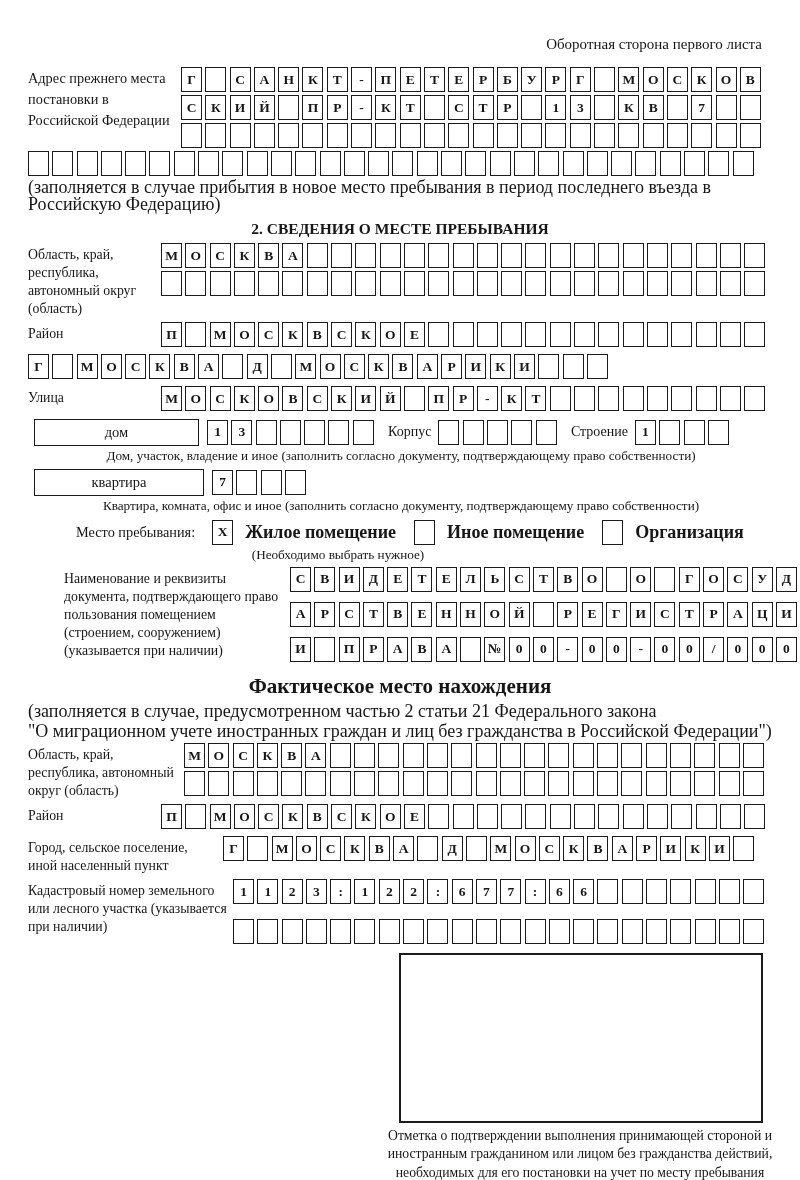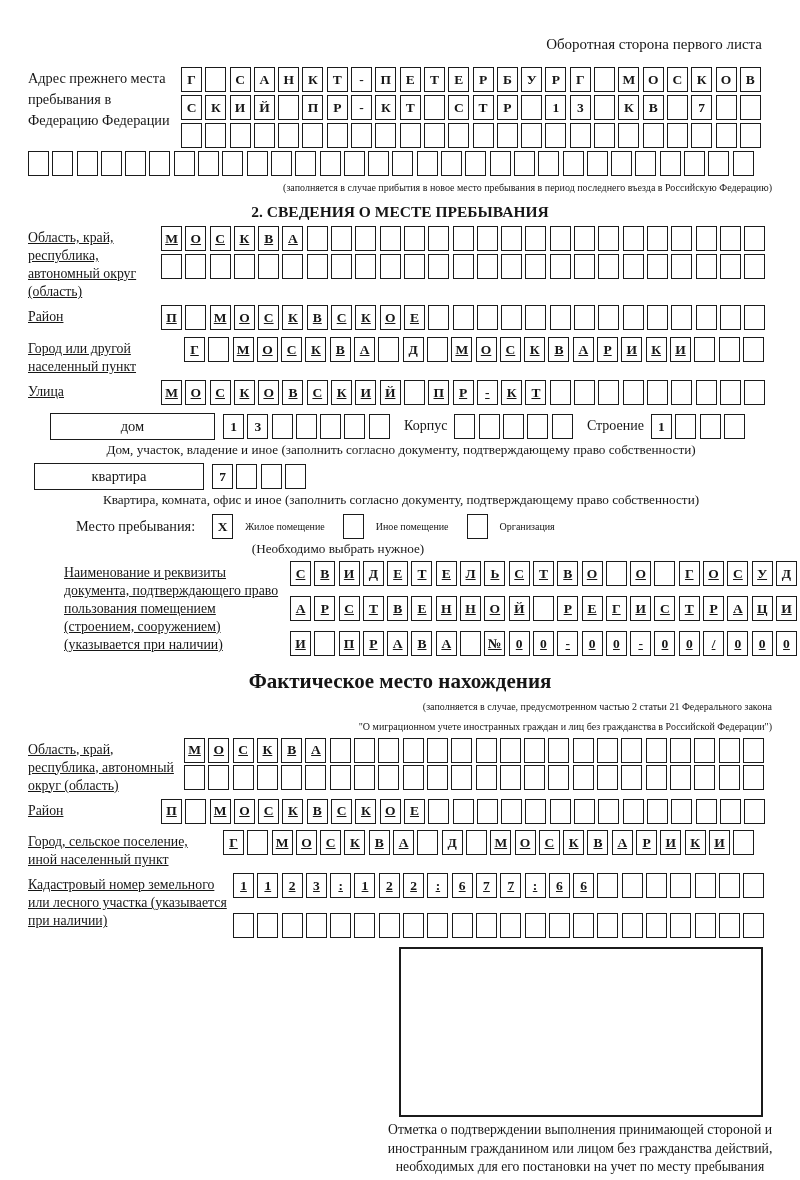--- a/index.html
+++ b/index.html
@@ -14,63 +14,63 @@
   .box-row{display:flex;height:25px;margin-bottom:2.8px;}
   .cbox{
     flex:0 0 auto; width:21px; height:25px; box-sizing:border-box;
     border:1.6px solid #1b1b1b; margin-right:3.3px;
     display:flex; align-items:center; justify-content:center;
     font-size:13.5px; font-weight:bold; line-height:1;
   }
   .gap8{margin-bottom:10px;}
   .gap14{margin-bottom:15px;}
   
-  .field{display:flex; margin-bottom:4px;text-decoration:underline;}
+  .field{display:flex; margin-bottom:4px;}
   .f-label{flex:0 0 auto; font-size:13.8px; line-height:18px; padding-top:3px; padding-right:6px; box-sizing:border-box;}
   .w133{width:133px;} .w153{width:153px;} .w156{width:156px;}
   .w195{width:195px;} .w205{width:205px;} .w226{width:226px;margin-left:36px;}
   .rows{flex:1 1 auto;}
   .prev-field{display:flex; margin-top:14px;}
   .prev-field .f-label{font-size:14.3px; line-height:21px; padding-top:1px;}
   .full-row{margin-top:1px;}
-  .note-c{text-align:right; font-size:10px; line-height:17px; margin:2px 0 3px;}
+  .note-c{text-align:left; font-size:18px; line-height:17px; margin:2px 0 3px;}
   .note-l{font-size:13.2px; line-height:16px; margin:2px 0 5px; padding-left:2px;text-align:center;}
   .sec-title{text-align:center; font-weight:bold; font-size:15.5px; margin:7px 0 5px;}
   .fact-title{text-align:center; font-weight:bold; font-size:21px; margin:10px 0 4px;}
   
   .house-row{display:flex; align-items:center; margin-top:5px; margin-bottom:2px;}
   .type-box{
     flex:0 0 auto; box-sizing:border-box; height:27px; border:1.7px solid #1b1b1b;
     display:flex; align-items:center; justify-content:center; font-size:14.5px;
     margin-right:8px;
   }
-  .type-box.dom{width:165px; margin-left:22px;}
+  .type-box.dom{width:165px; margin-left:6px;}
   .type-box.apt{width:170px; margin-left:6px;}
   .inline-boxes{display:flex; height:25px;}
   .small-label{font-size:14px; margin:0 7px 0 11px; white-space:nowrap;}
   
   .stay-row{display:flex; align-items:center; margin-top:4px; height:27px;}
   .stay-label{font-size:14.3px; margin-right:17px; white-space:nowrap;margin-left:48px;}
-  .stay-opt-label{font-size:10px; margin:0 18px 0 12px; white-space:nowrap;}
+  .stay-opt-label{font-size:18px; margin:0 18px 0 12px; white-space:nowrap;font-weight:bold;}
   .stay-cb .cbox{margin-right:0;}
   .note-nuzhnoe{width:620px; text-align:center; font-size:13.2px; margin:1px 0 4px;}
   
   .stamp-box{margin-left:371px; width:364px; height:170px; box-sizing:border-box;
     border:2px solid #1b1b1b; margin-top:6px; background:#fff;}
   .stamp-caption{margin-left:352px; width:400px; text-align:center; font-size:13.7px; line-height:18.5px; margin-top:4px;}
 </style>
 </head>
 <body>
 
 <div class="page">
 
   <div class="header-note">Оборотная сторона первого листа</div>
 
   <div class="prev-field">
-    <div class="f-label w153">Адрес прежнего места пребывания в Федерацию Федерации</div>
+    <div class="f-label w153">Адрес прежнего места постановки в Российской Федерации</div>
     <div class="rows">
       <div class="box-row">
           <span class="cbox">Г</span>
           <span class="cbox"></span>
           <span class="cbox">С</span>
           <span class="cbox">А</span>
           <span class="cbox">Н</span>
           <span class="cbox">К</span>
           <span class="cbox">Т</span>
           <span class="cbox">-</span>
@@ -268,21 +268,20 @@
           <span class="cbox"></span>
           <span class="cbox"></span>
           <span class="cbox"></span>
           <span class="cbox"></span>
           <span class="cbox"></span>
         </div>
     </div>
   </div>
 
   <div class="field">
-    <div class="f-label w156">Город или другой населенный пункт</div>
     <div class="rows">
       <div class="box-row">
           <span class="cbox">Г</span>
           <span class="cbox"></span>
           <span class="cbox">М</span>
           <span class="cbox">О</span>
           <span class="cbox">С</span>
           <span class="cbox">К</span>
           <span class="cbox">В</span>
           <span class="cbox">А</span>

